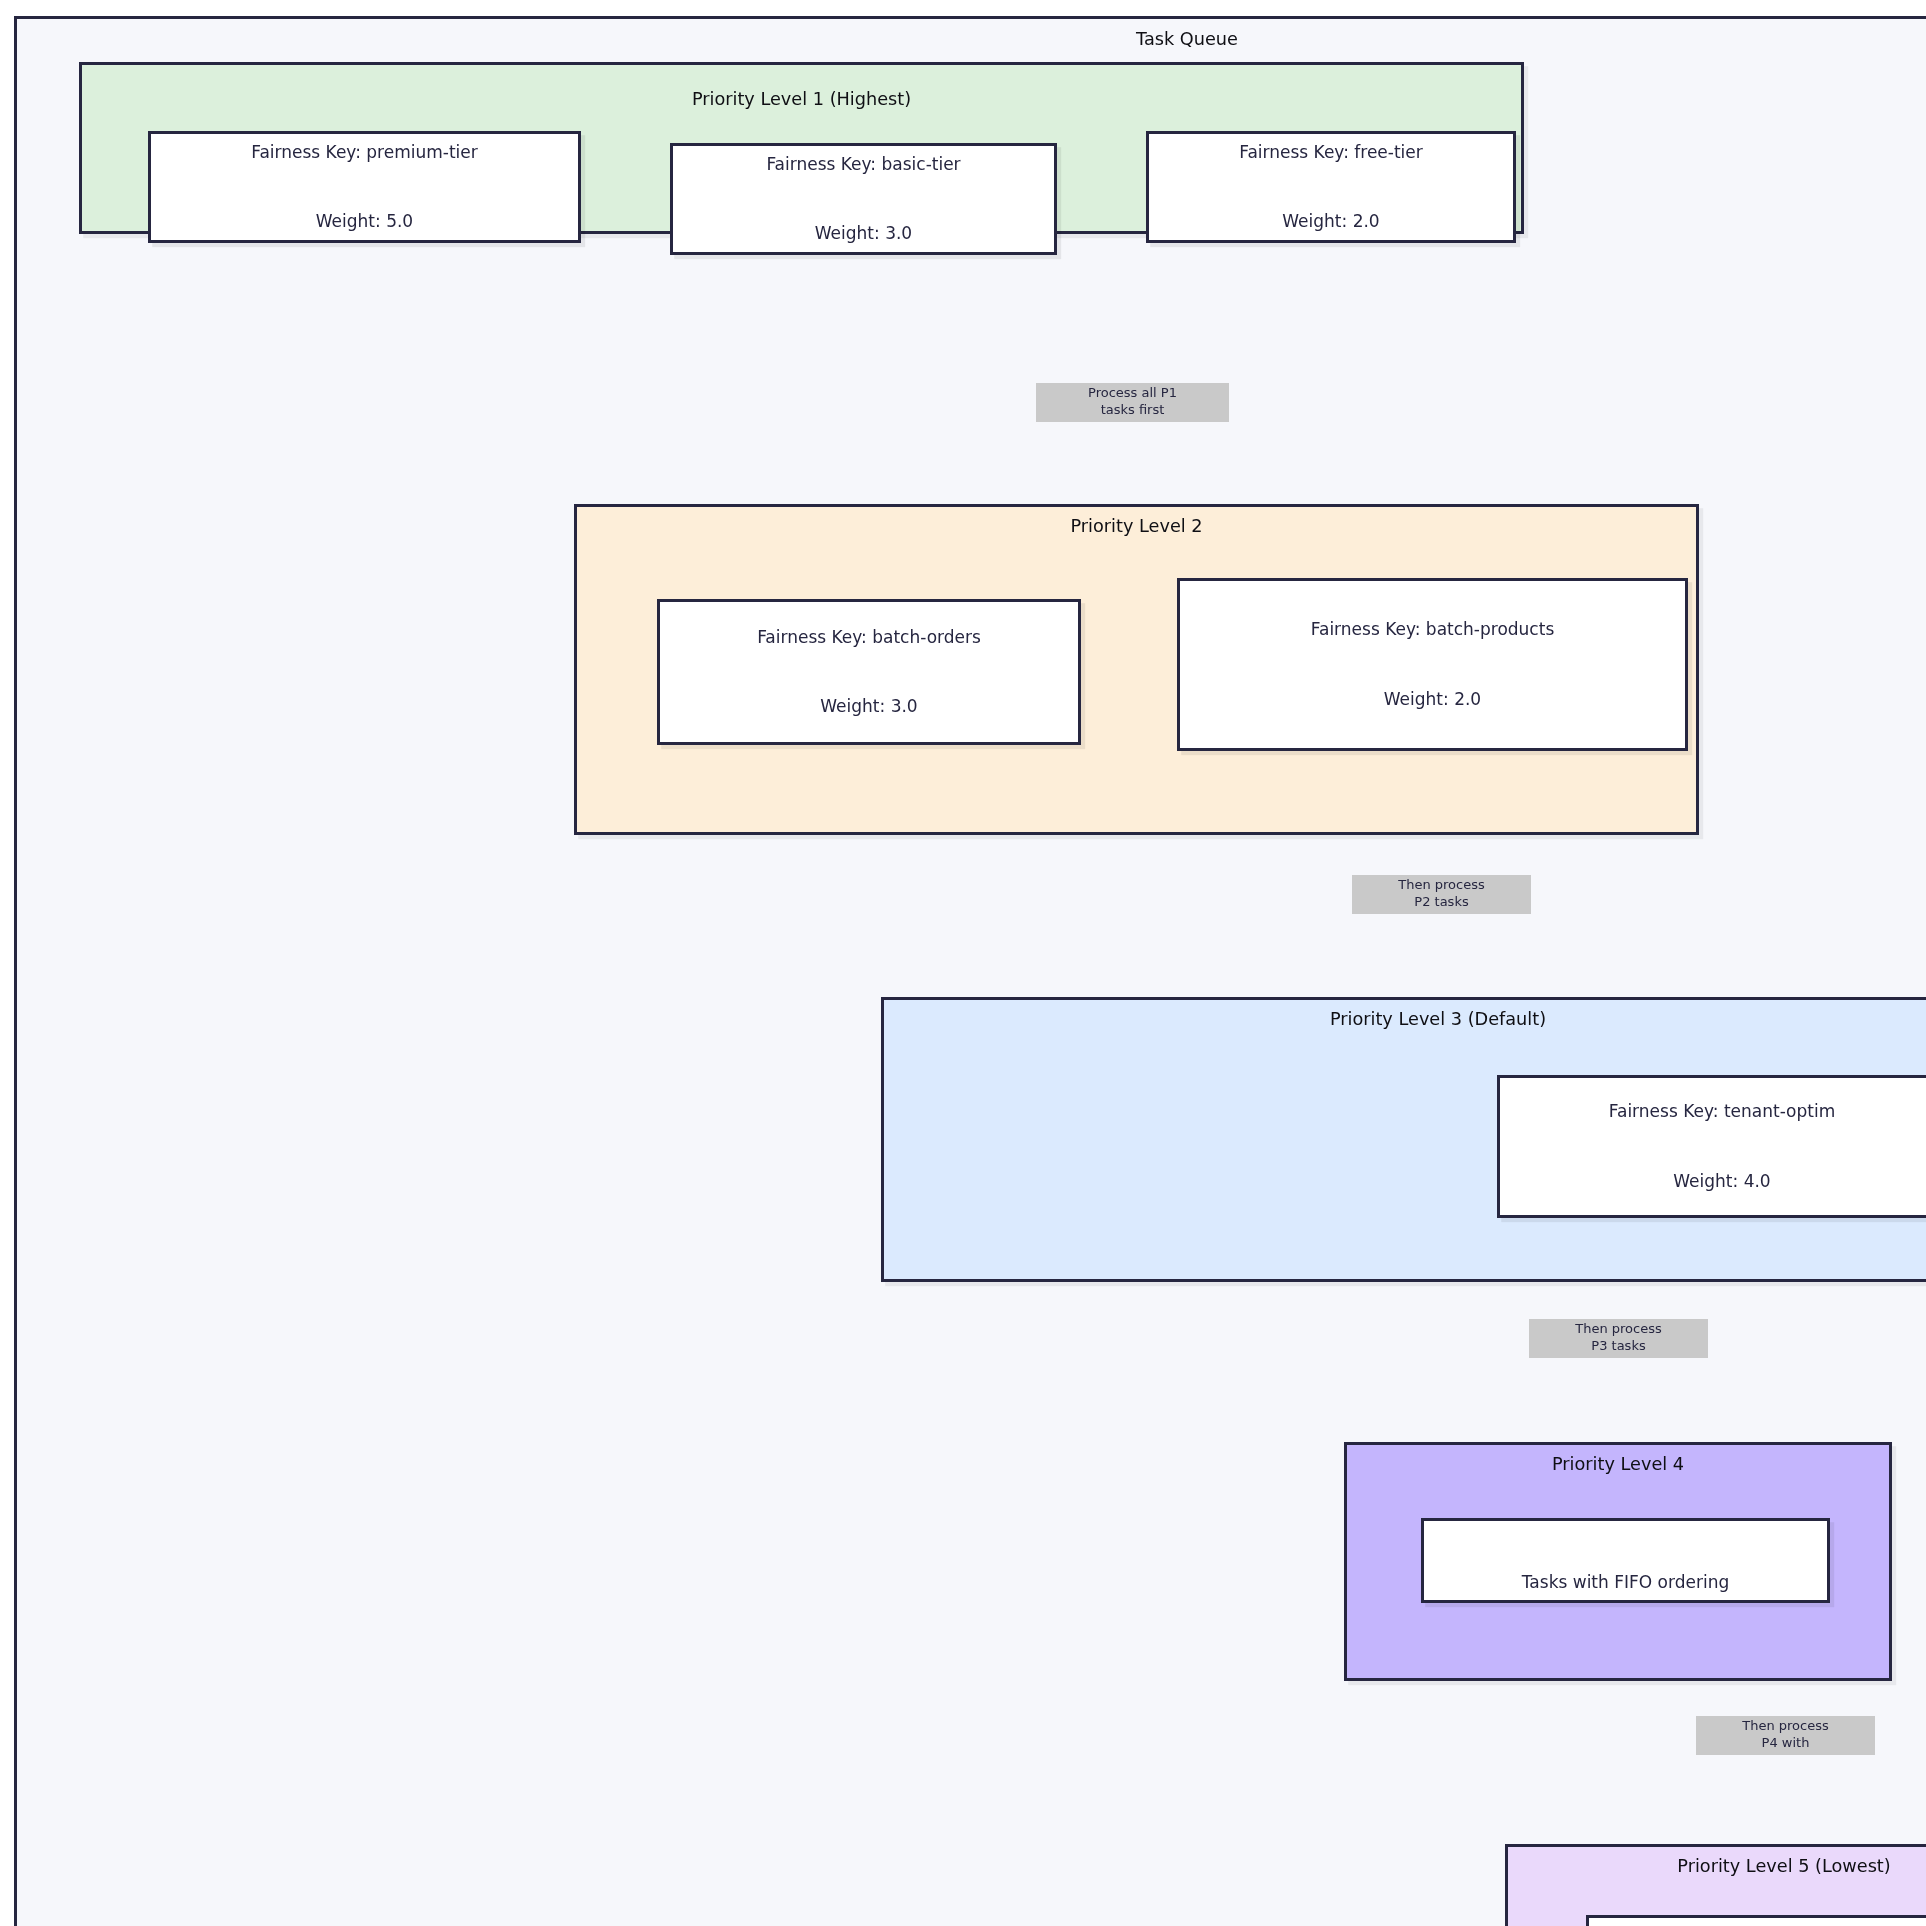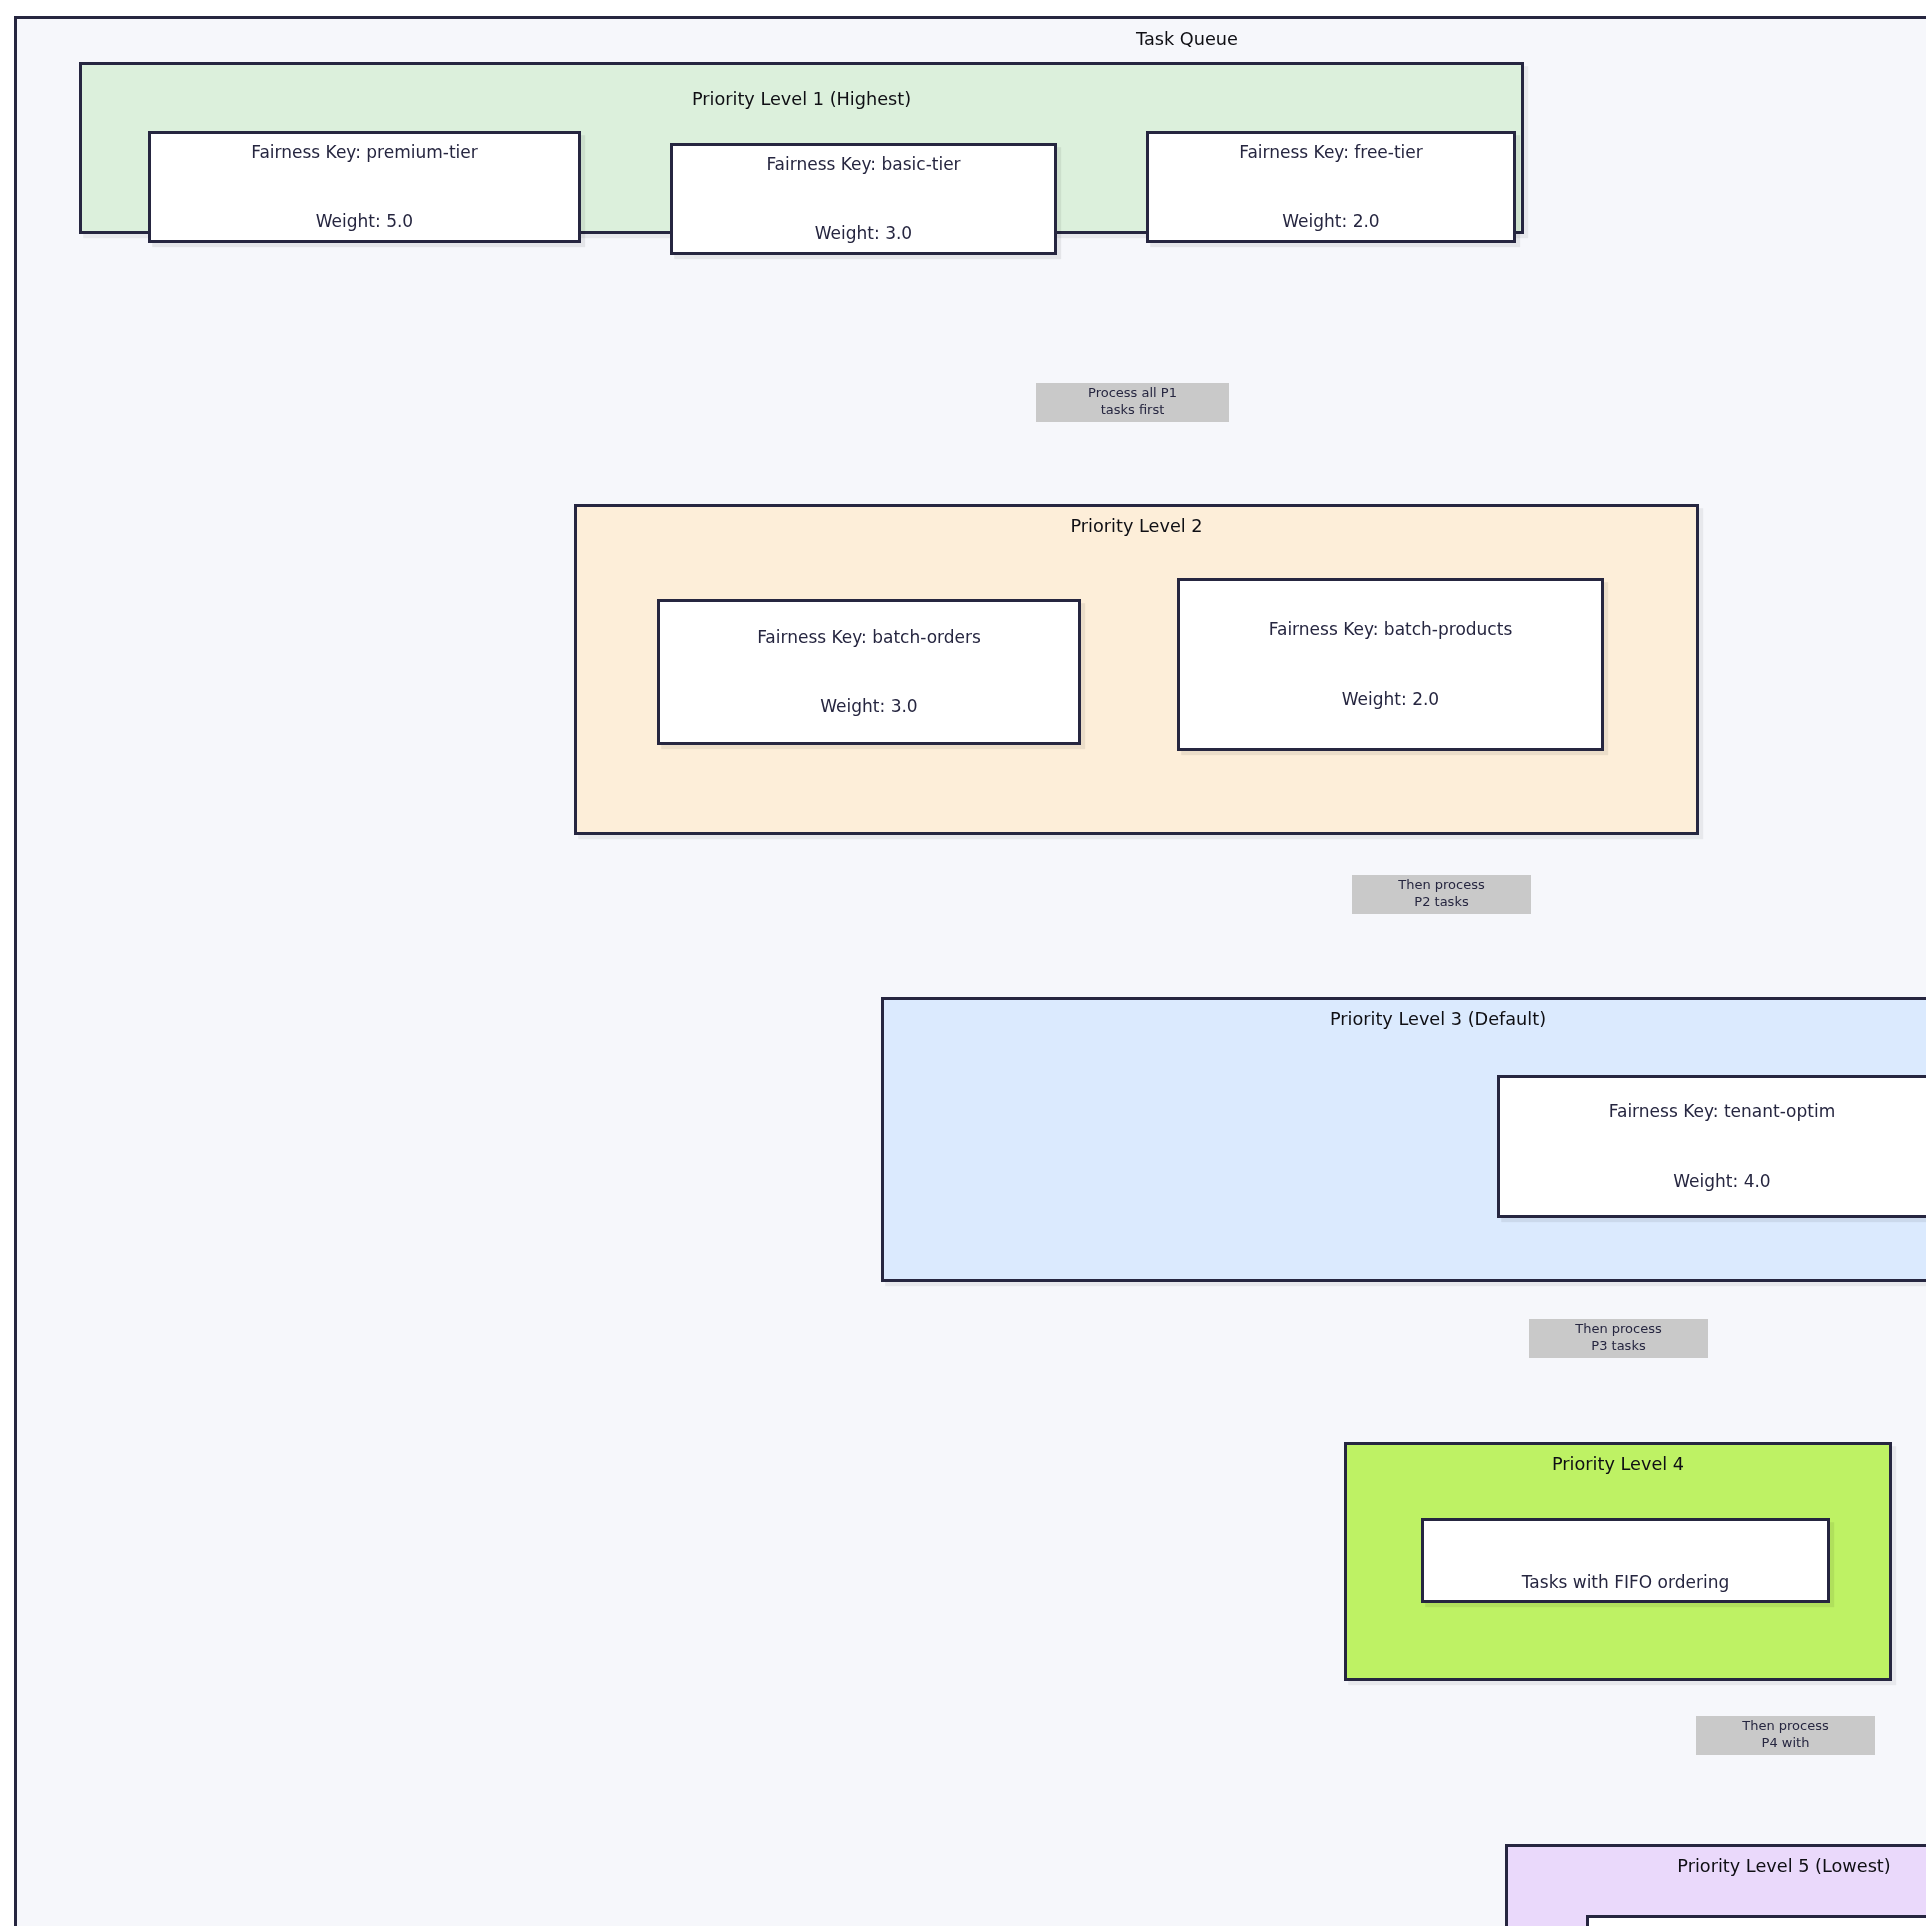--- a/index.html
+++ b/index.html
@@ -37,21 +37,21 @@
     color: #0f0f14;
     font-size: 17.7px;
     line-height: 1.15;
     white-space: nowrap;
     pointer-events: none;
   }
   .c-root   { background: #f6f7fb; }
   .c-p1     { background: #dcf0dc; }
   .c-p2     { background: #fdeed9; }
   .c-p3     { background: #dbeafe; }
-  .c-p4     { background: #bef264; }
+  .c-p4     { background: #c4b5fd; }
   .c-p5     { background: #ead9fb; }
 
   
   .node {
     position: absolute;
     box-sizing: border-box;
     background: #ffffff;
     border: 3.5px solid #262640;
     box-shadow: 4.2px 4.2px 0 0 rgba(0,0,0,0.07);
     display: flex;
@@ -159,21 +159,21 @@
   <div class="node" style="left:1146px; top:131px; width:370px; height:112px;">
     <span class="ln">Fairness Key: free-tier</span>
     <span class="ln">Weight: 2.0</span>
   </div>
 
   <div class="node" style="left:657px; top:599px; width:424px; height:146px;">
     <span class="ln">Fairness Key: batch-orders</span>
     <span class="ln">Weight: 3.0</span>
   </div>
 
-  <div class="node wrap" style="left:1177px; top:578px; width:427px; height:173px;">
+  <div class="node wrap" style="left:1177px; top:578px; width:511px; height:173px;">
     <span class="ln">Fairness Key: batch-products</span>
     <span class="ln">Weight: 2.0</span>
   </div>
 
 
   <div class="node" style="left:1497px; top:1075px; width:450px; height:143px;">
     <span class="ln">Fairness Key: tenant-optim</span>
     <span class="ln">Weight: 4.0</span>
   </div>
 

